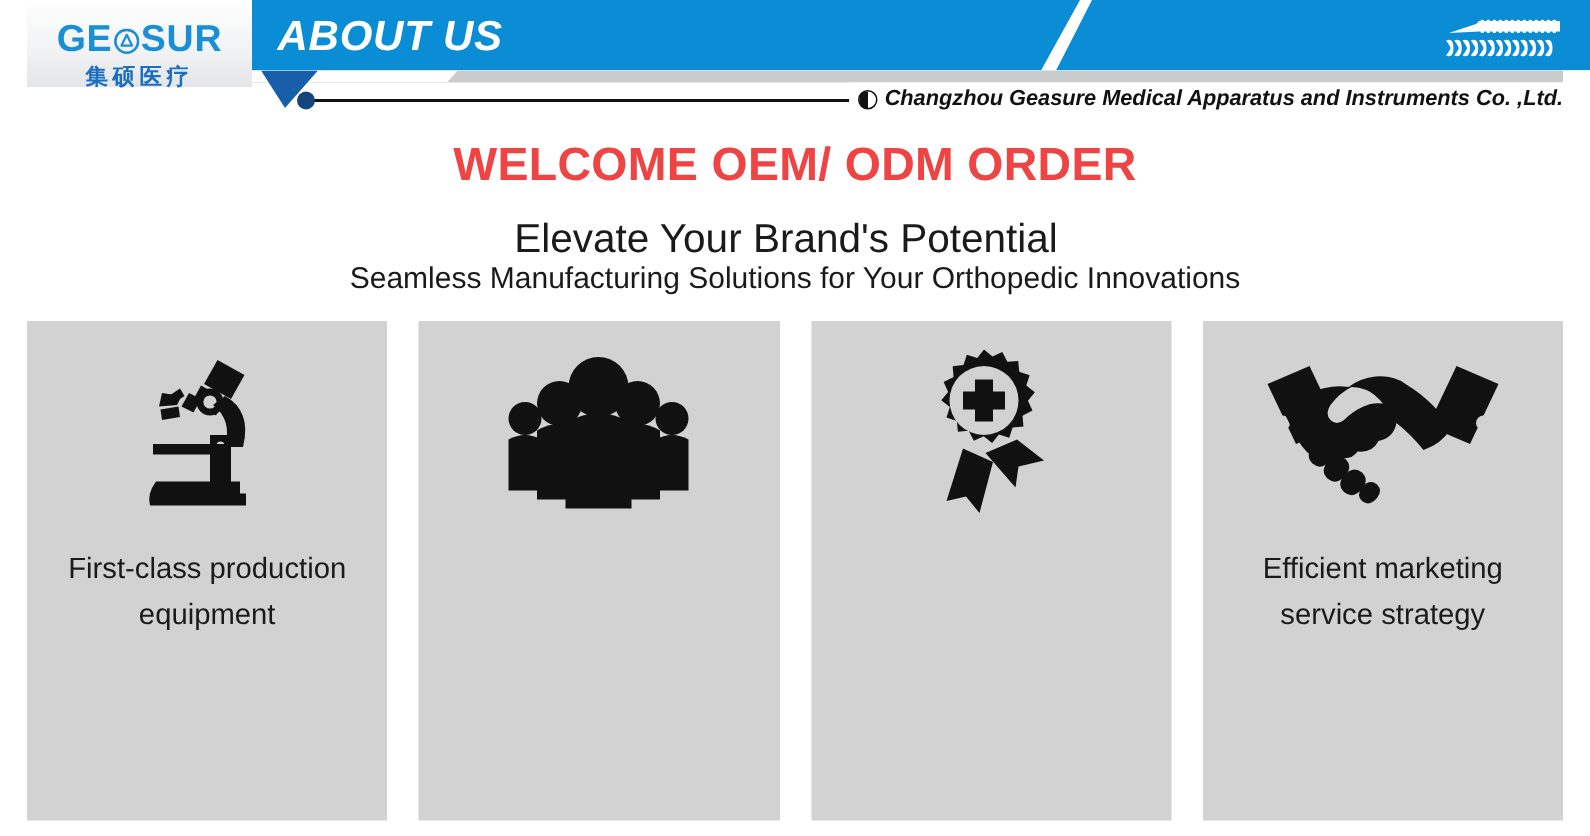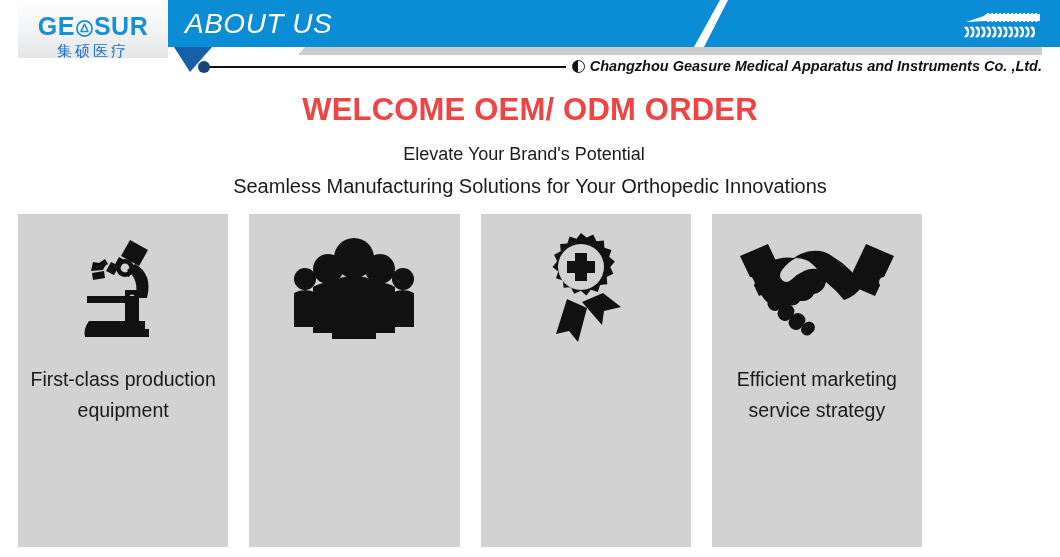--- a/index.html
+++ b/index.html
@@ -51,21 +51,21 @@
     width: 17px;
     height: 17px;
     position: relative;
     vertical-align: -2px;
     margin: 0 1px;
   }
   .logo-a-mark svg { display: block; }
   .logo-cn {
     margin-top: 5px;
     font-size: 15px;
-    font-weight: normal;
+    font-weight: bold;
     color: #1b6fc0;
     letter-spacing: 3px;
     font-family: "DejaVu Sans", sans-serif;
   }
 
   
   .banner {
     position: absolute;
     left: 130px; top: 0;
     width: 930px;
@@ -82,21 +82,21 @@
     height: 47px;
     background: #ffffff;
     -webkit-clip-path: polygon(26px 0, 34px 0, 10px 47px, 0 47px);
     clip-path: polygon(26px 0, 34px 0, 10px 47px, 0 47px);
     z-index: 2;
   }
   .banner-title {
     position: absolute;
     left: 185px; top: 8px;
     font-size: 28px;
-    font-weight: normal;
+    font-weight: bold;
     font-style: italic;
     color: #ffffff;
     letter-spacing: 0.5px;
     z-index: 3;
     white-space: nowrap;
   }
   .screws {
     position: absolute;
     right: 18px; top: 13px;
     width: 86px;
@@ -186,37 +186,37 @@
     font-size: 31px;
     font-weight: bold;
     color: #ef4444;
     letter-spacing: 0.2px;
   }
   .subline1 {
     position: absolute;
     left: 0; top: 144px;
     width: 1048px;
     text-align: center;
-    font-size: 18px;
+    font-size: 27px;
     color: #1a1a1a;
   }
   .subline2 {
     position: absolute;
     left: 0; top: 175px;
     width: 1060px;
     text-align: center;
     font-size: 20px;
     color: #1a1a1a;
   }
 
   
   .cards {
     position: absolute;
     left: 18px; top: 214px;
-    width: 904px;
+    width: 1024px;
     height: 333px;
     display: flex;
     gap: 21px;
   }
   .card {
     flex: 1 1 0;
     background: #d2d2d2;
     position: relative;
     display: flex;
     flex-direction: column;

